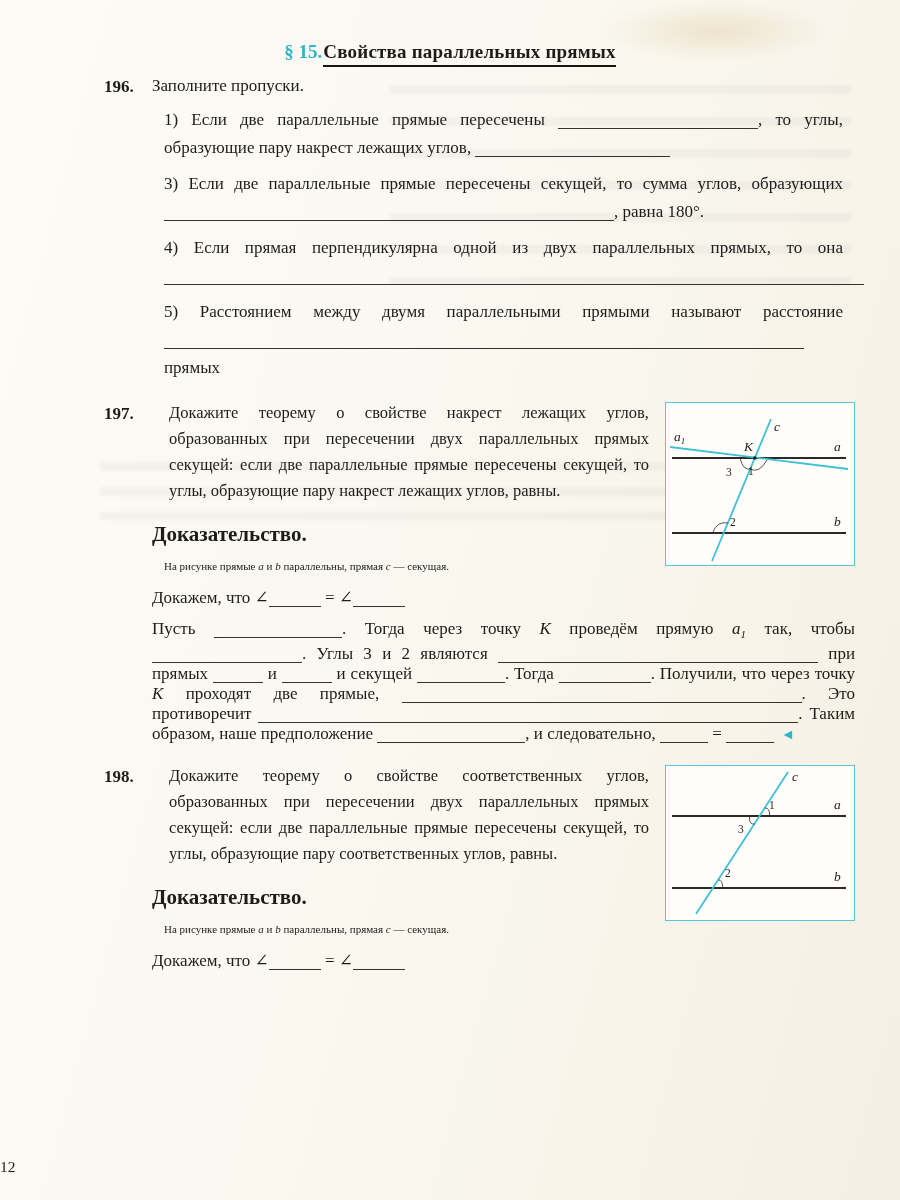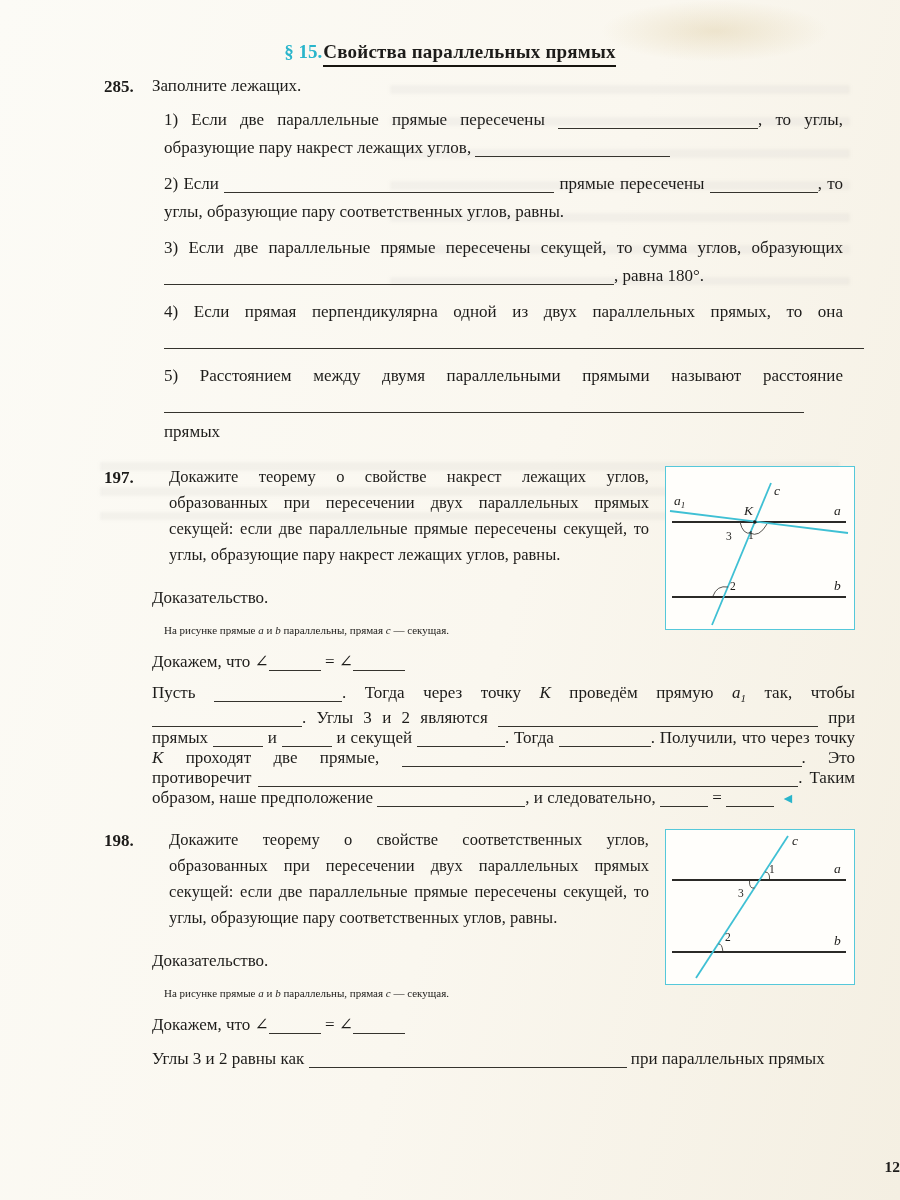--- a/index.html
+++ b/index.html
@@ -29,53 +29,52 @@
   .blank{display:inline-block;height:16px;border-bottom:1.3px solid #35332d;vertical-align:-4px}
 
   .figure{float:right;border:1.7px solid #55c8da;background:#fffefb;margin:2px 0 10px 16px}
   .kline{stroke:#2b2a27;stroke-width:2.2}
   .cyan{stroke:#3fc0d4;stroke-width:1.8;fill:none}
   .arc{stroke:#43413c;stroke-width:.9;fill:none}
   .flab{font-style:italic;font-size:13.5px;fill:#1d1c1a}
   .alab{font-size:11.5px;fill:#1d1c1a}
 
   p.statement{font-size:16.5px;line-height:26px;text-align:justify;margin:17px}
-  p.bold-label{font-weight:normal;font-size:17px;line-height:26px;margin:10px 0 0}
+  p.bold-label{font-weight:bold;font-size:21px;line-height:26px;margin:10px 0 0}
   p.body-line{font-size:11px;line-height:27px;margin:6px 12px 0}
   p.body-line2{font-size:17px;line-height:27px;margin:4px 0 0}
   p.flow{font-size:17px;line-height:20px;text-align:justify;margin:8px 0 12px;clear:both}
   p.final{font-size:17px;line-height:29px;margin:6px 0 0;clear:both}
 
   .math{font-style:italic}
   .math sub{font-size:11px}
   .end-marker{color:#2ab5cb;font-size:14px;margin-left:7px}
 
-  .footer{position:absolute;bottom:24px;left:0;width:100%;text-align:right;
-          font-weight:bold;font-size:15.5px}
+  .footer{position:absolute;bottom:24px;left:0;width:100%;text-align:left;
+          font-weight:normal;font-size:15.5px}
 </style>
 </head>
 <body>
 
 <div class="page">
 
   <div class="artifact" style="left:600px;top:0;width:230px;height:62px;background:radial-gradient(ellipse at center,rgba(205,180,120,.28),rgba(205,180,120,0) 70%)"></div>
   <div class="artifact" style="left:390px;top:85px;width:460px;height:200px;background:repeating-linear-gradient(180deg,rgba(100,100,110,.05) 0 9px,rgba(0,0,0,0) 9px 32px);filter:blur(1.6px)"></div>
   <div class="artifact" style="left:100px;top:462px;width:740px;height:58px;background:repeating-linear-gradient(180deg,rgba(100,100,110,.055) 0 9px,rgba(0,0,0,0) 9px 25px);filter:blur(1.6px)"></div>
 
   <div class="heading">
     <span class="sec">§ 15.</span><span class="title">Свойства параллельных прямых</span>
   </div>
 
 
   <div class="content">
 
     <section class="problem">
-      <p class="intro-line"><span class="pnum">285.</span><span>Заполните лежащих.</span></p>
+      <p class="intro-line"><span class="pnum">196.</span><span>Заполните пропуски.</span></p>
       <p class="fill">1) Если две параллельные прямые пересечены <span class="blank" style="width: 200px;"></span>, то углы, образующие пару накрест лежащих углов, <span class="blank" style="width: 195px;"></span></p>
-      <p class="fill">2) Если <span class="blank" style="width: 330px;"></span> прямые пересечены <span class="blank" style="width: 108px;"></span>, то углы, образующие пару соответственных углов, равны.</p>
       <p class="fill">3) Если две параллельные прямые пересечены секущей, то сумма углов, образующих <span class="blank" style="width: 450px;"></span>, равна 180°.</p>
       <p class="fill">4) Если прямая перпендикулярна одной из двух параллельных прямых, то она <span class="blank" style="width: 700px;"></span></p>
       <p class="fill">5) Расстоянием между двумя параллельными прямыми называют расстояние <span class="blank" style="width: 640px;"></span> прямых</p>
     </section>
 
     <section class="problem">
       <div class="figure" style="width:190px;height:164px">
         <svg width="186" height="160" viewBox="0 0 186 160">
           <line class="kline" x1="6" y1="55" x2="180" y2="55"></line>
           <line class="kline" x1="6" y1="130" x2="180" y2="130"></line>
@@ -116,21 +115,20 @@
           <text class="flab" x="126" y="15">c</text>
           <text class="alab" x="103" y="43">1</text>
           <text class="alab" x="72" y="67">3</text>
           <text class="alab" x="59" y="111">2</text>
         </svg>
       </div>
       <p class="statement"><span class="pnum">198.</span><span>Докажите теорему о свойстве соответственных углов, образованных при пересечении двух параллельных прямых секущей: если две параллельные прямые пересечены секущей, то углы, образующие пару соответственных углов, равны.</span></p>
       <p class="bold-label">Доказательство.</p>
       <p class="body-line">На рисунке прямые <span class="math">a</span> и <span class="math">b</span> параллельны, прямая <span class="math">c</span> — секущая.</p>
       <p class="body-line2">Докажем, что ∠<span class="blank" style="width: 52px;"></span> = ∠<span class="blank" style="width: 52px;"></span></p>
-      <p class="final">Углы 3 и 2 равны как <span class="blank" style="width: 318px;"></span> при параллельных прямых</p>
     </section>
 
   </div>
 
   <div class="footer">
     <span>12</span>
   </div>
 
 </div>
 

